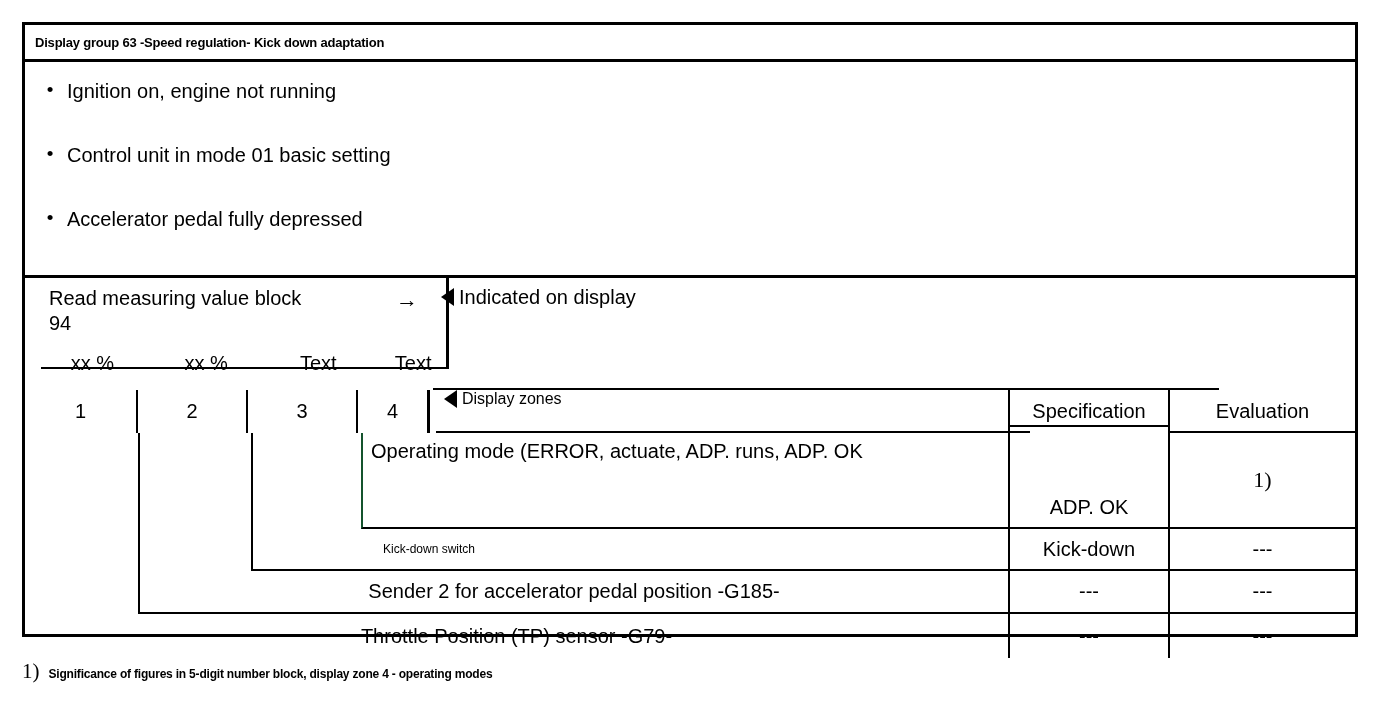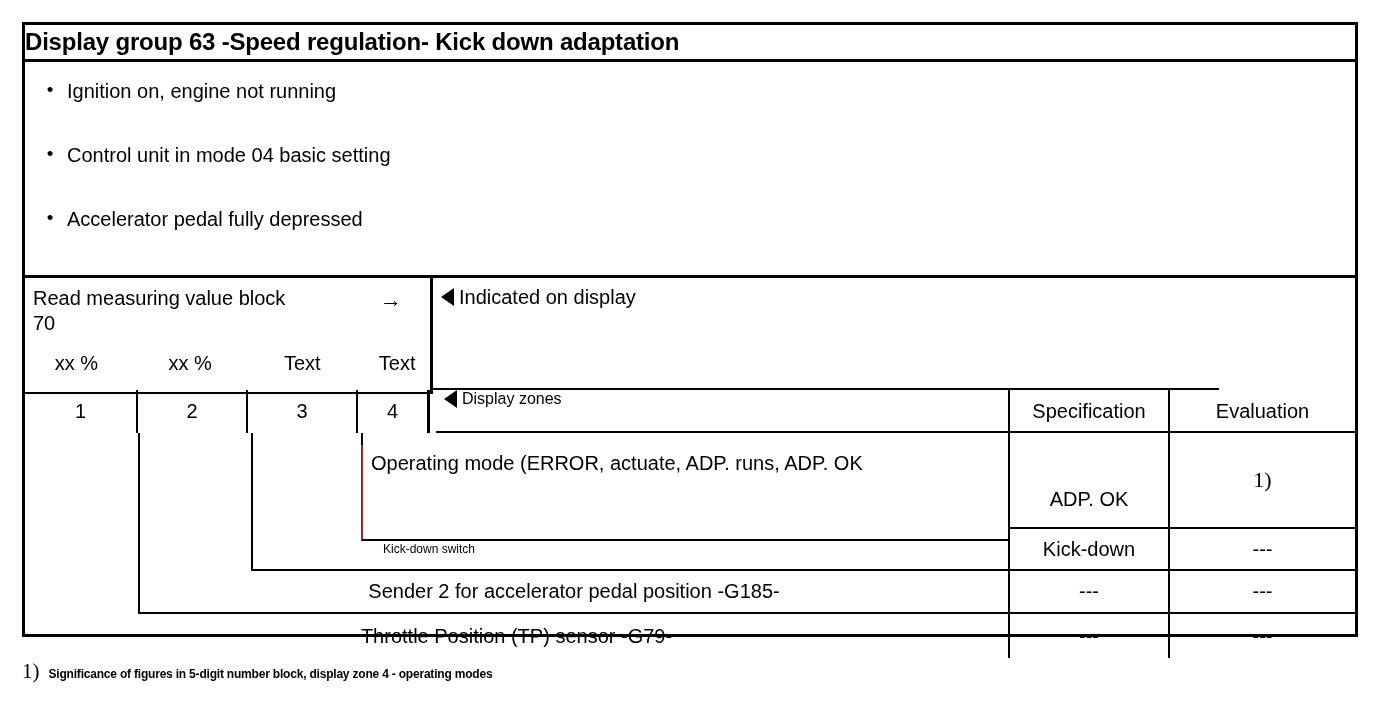--- a/index.html
+++ b/index.html
@@ -39,23 +39,24 @@
     left: 0px;
     top: 0px;
     width: 1330px;
     height: 37px;
     border-bottom: 3px solid #000;
     box-sizing: border-box;
     display: flex;
     align-items: center;
   }
   .title-text {
-    font-size: 24px;
+    font-size: 13px;
     font-weight: bold;
     letter-spacing: -0.2px;
+    padding-left: 10px;
     white-space: nowrap;
   }
 
   
   .conditions {
     position: absolute;
     left: 0px;
     top: 37px;
     width: 1330px;
     height: 216px;
@@ -79,24 +80,24 @@
   .bullet-label {
     font-size: 20px;
     line-height: 22px;
     padding-left: 8px;
     white-space: nowrap;
   }
 
   
   .read-block {
     position: absolute;
-    left: 0px;
+    left: 16px;
     top: 253px;
     width: 408px;
-    height: 116px;
+    height: 91px;
     box-sizing: border-box;
     border-right: 3px solid #000;
     border-bottom: 2px solid #000;
   }
   .read-line {
     position: absolute;
     left: 8px;
     top: 8px;
     font-size: 20px;
     line-height: 25px;
@@ -196,21 +197,21 @@
     align-items: flex-start;
     padding-left: 8px;
   }
 
   
   .spec-head {
     position: absolute;
     left: 983px;
     top: 365px;
     width: 160px;
-    height: 43px;
+    height: 37px;
     box-sizing: border-box;
     border-left: 2px solid #000;
     border-bottom: 2px solid #000;
     font-size: 20px;
     text-align: center;
     line-height: 43px;
   }
   .eval-head {
     position: absolute;
     left: 1143px;
@@ -223,45 +224,45 @@
     font-size: 20px;
     text-align: center;
     line-height: 43px;
   }
 
   
   
   .rowA-label {
     position: absolute;
     left: 336px;
-    top: 420px;
+    top: 408px;
     width: 647px;
     height: 96px;
     box-sizing: border-box;
-    border-left: 2px solid #b91c1c;
+    border-left: 2px solid #14532d;
     border-bottom: 2px solid #000;
     padding: 6px 8px 0 8px;
     font-size: 20px;
     line-height: 25px;
   }
   .rowA-spec {
     position: absolute;
     left: 983px;
     top: 408px;
     width: 160px;
     height: 96px;
     box-sizing: border-box;
     border-left: 2px solid #000;
     border-bottom: 2px solid #000;
     font-size: 20px;
     text-align: center;
     display: flex;
     align-items: flex-end;
     justify-content: center;
-    padding-bottom: 16px;
+    padding-bottom: 8px;
   }
   .rowA-eval {
     position: absolute;
     left: 1143px;
     top: 408px;
     width: 187px;
     height: 96px;
     box-sizing: border-box;
     border-left: 2px solid #000;
     border-bottom: 2px solid #000;
@@ -459,32 +460,32 @@
       <div class="title-text">Display group 63 -Speed regulation- Kick down adaptation</div>
     </div>
 
     <div class="conditions">
       <div class="bullet-item">
         <span class="bullet-dot">•</span>
         <span class="bullet-label">Ignition on, engine not running</span>
       </div>
       <div class="bullet-item">
         <span class="bullet-dot">•</span>
-        <span class="bullet-label">Control unit in mode 04 basic setting</span>
+        <span class="bullet-label">Control unit in mode 01 basic setting</span>
       </div>
       <div class="bullet-item">
         <span class="bullet-dot">•</span>
         <span class="bullet-label">Accelerator pedal fully depressed</span>
       </div>
     </div>
 
     <div class="read-block">
       <div class="read-line">
         <span>Read measuring value block</span><br>
-        <span>70</span>
+        <span>94</span>
       </div>
       <div class="read-arrow arrow-right">→</div>
 
       <div class="units-row">
         <div class="unit-cell u1">xx %</div>
         <div class="unit-cell u2">xx %</div>
         <div class="unit-cell u3">Text</div>
         <div class="unit-cell u4">Text</div>
       </div>
     </div>

